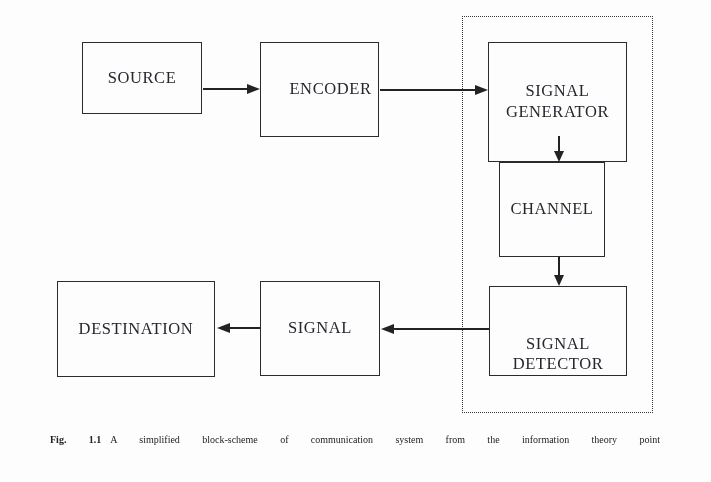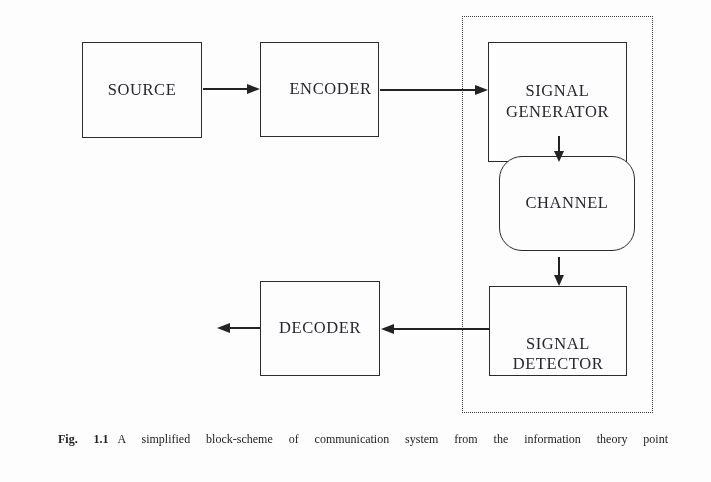--- a/index.html
+++ b/index.html
@@ -52,62 +52,64 @@
   .head-l{position:absolute;width:0;height:0;
     border-top:5px solid transparent;border-bottom:5px solid transparent;
     border-right:13px solid var(--line);}
   .head-d{position:absolute;width:0;height:0;
     border-left:5px solid transparent;border-right:5px solid transparent;
     border-top:11px solid var(--line);}
   
   .caption{
     position:absolute;
     left:50px;top:431px;width:610px;
-    font-size:12px;line-height:17px;
+    font-size:10px;line-height:17px;
     color:#222;
-    margin-left:8px;
   }
   .caption-line1{
     text-align:justify;
     text-align-last:justify;
   }
   .fig-tag{font-weight:bold;margin-right:9px;}
 </style>
 </head>
 <body>
 
 <div class="page">
 
   
   <div class="group" style="left:462px;top:16px;width:191px;height:397px;"></div>
 
   
-  <div class="box" style="left:82px;top:42px;width:120px;height:96px;font-family:Liberation Serif, serif;">
+  <div class="box" style="left:82px;top:42px;width:120px;height:72px;font-family:Liberation Serif, serif;">
     <span>SOURCE</span>
   </div>
 
   <div class="box" style="left:260px;top:42px;width:119px;height:95px;padding-left:23px;">
     <span>ENCODER</span>
   </div>
 
   <div class="box" style="left:488px;top:42px;width:139px;height:120px;text-align:center;">
     <span>SIGNAL GENERATOR</span>
   </div>
 
-  <div class="box" style="left:499px;top:156px;width:136px;height:95px;border-radius:23px;">
+  <div class="box" style="left:499px;top:162px;width:106px;height:95px;">
     <span>CHANNEL</span>
   </div>
 
   <div class="box" style="left:489px;top:286px;width:138px;height:90px;align-items:flex-end;">
     <span>SIGNAL DETECTOR</span>
   </div>
 
+  <div class="box" style="left:57px;top:281px;width:158px;height:96px;">
+    <span>DESTINATION</span>
+  </div>
 
   <div class="box" style="left:260px;top:281px;width:120px;height:95px;">
-    <span>DECODER</span>
+    <span>SIGNAL</span>
   </div>
 
   
   <span>
     <i class="hline" style="left:203px;top:88px;width:46px;"></i>
     <i class="head-r" style="left:247px;top:84px;"></i>
   </span>
 
   
   <span>

